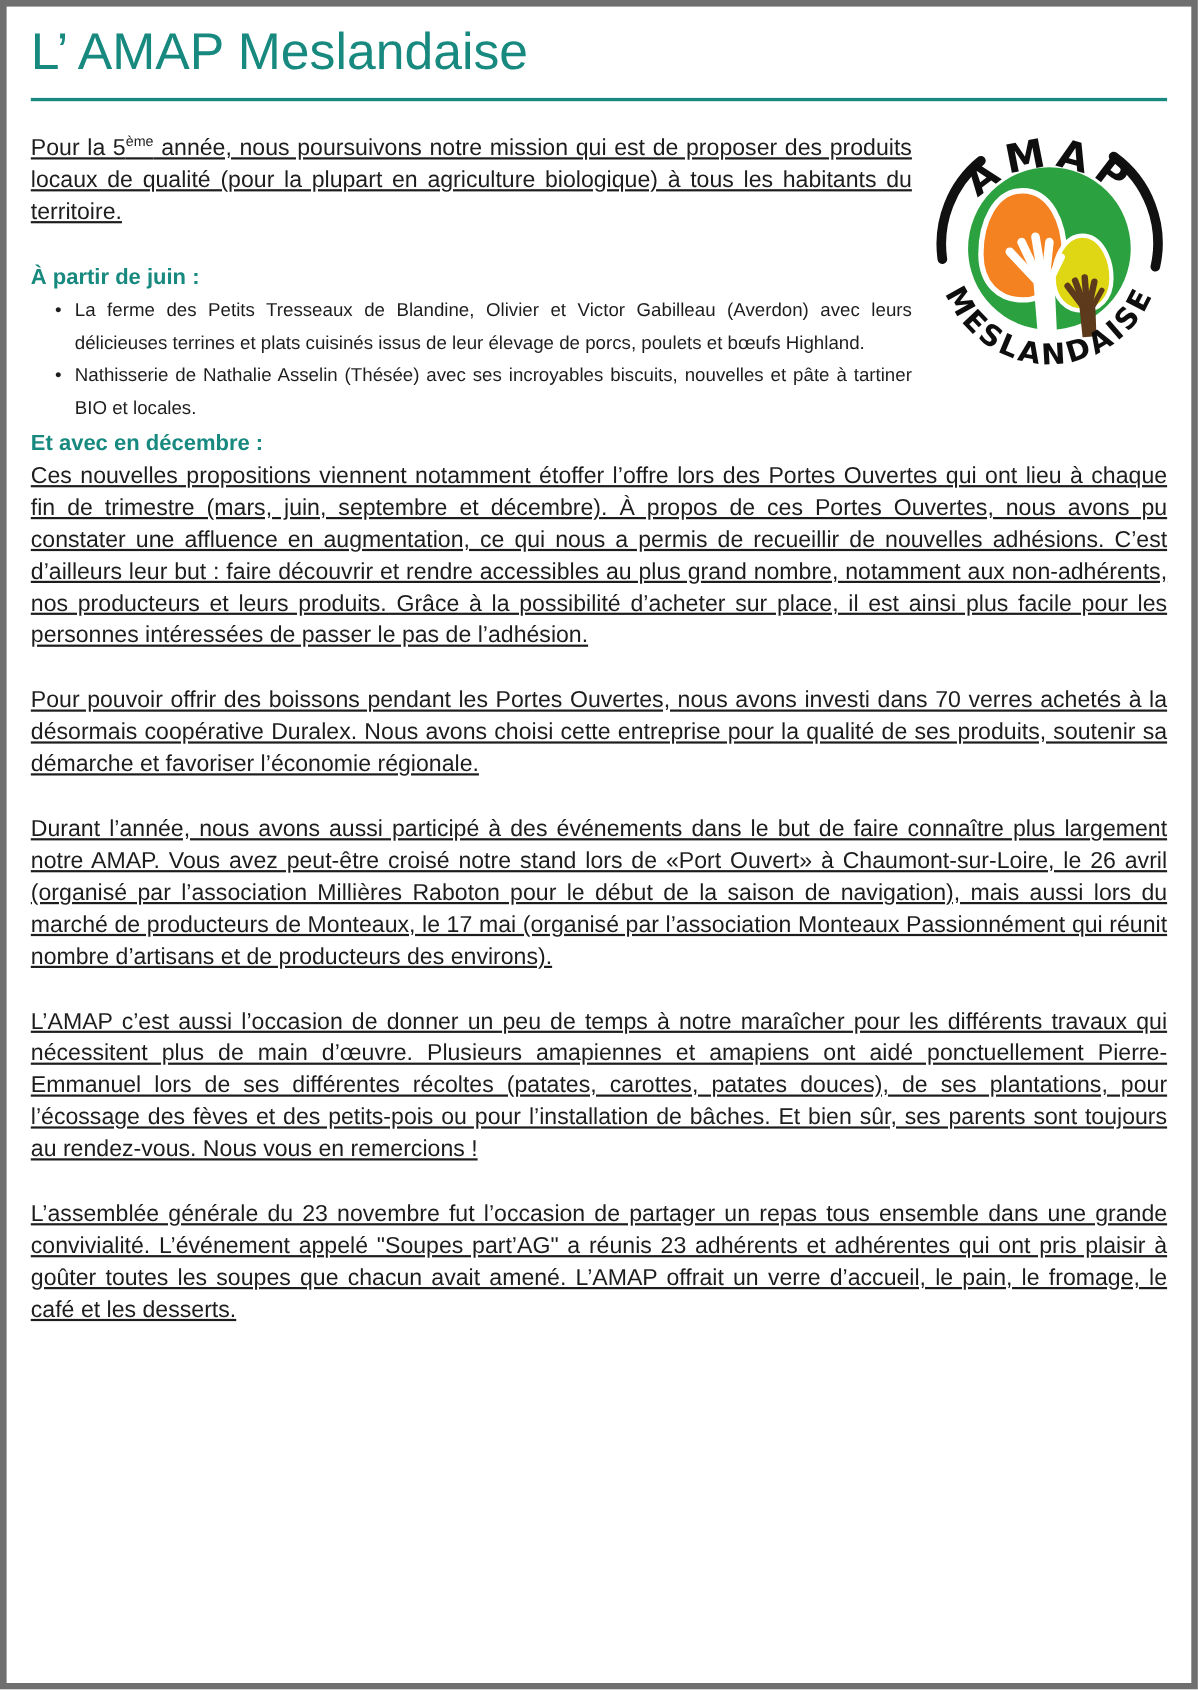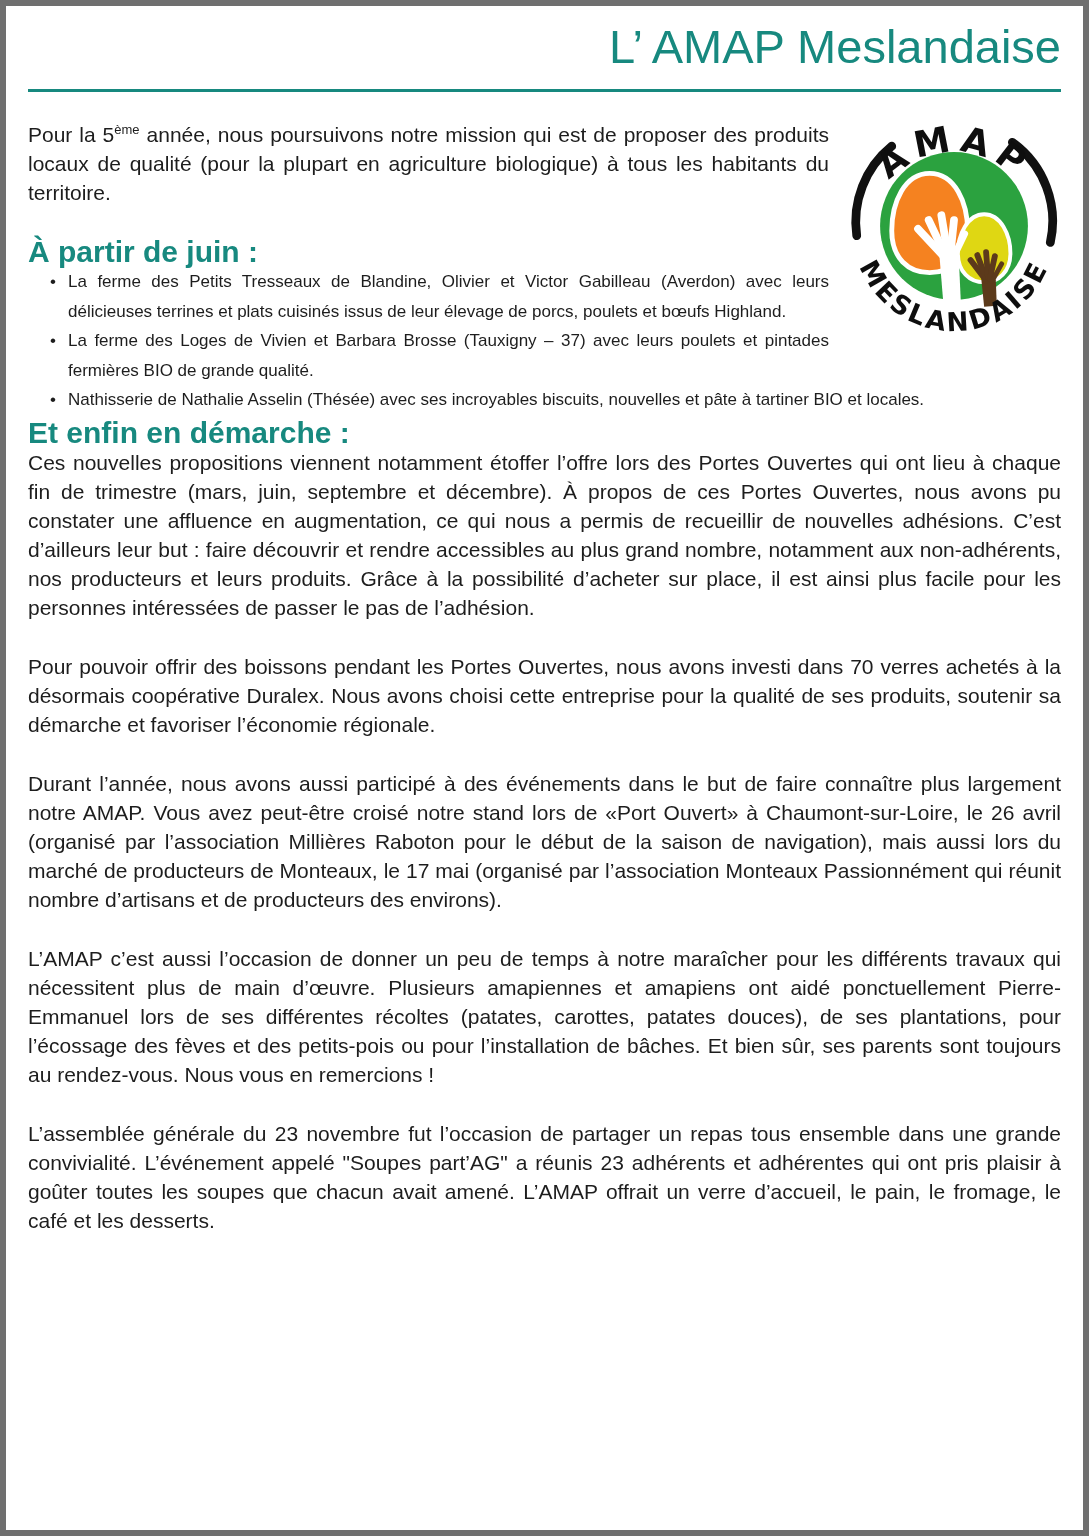--- a/index.html
+++ b/index.html
@@ -14,44 +14,44 @@
     font-family:"Liberation Sans","DejaVu Sans",sans-serif;
     color:#1d1d1d;
   }
   .page-title {
     color:#17897F;
     font-size:47px;
     font-weight:400;
     line-height:54px;
     margin:0;
     padding-top:2px;
-    text-align:right;
   }
   .title-rule { height:3px; background:#17897F; margin:15px 0 0 0; }
   .content { padding-top:28px; }
 
   .logo-box {
     float:right;
     width:214px; height:228px;
     margin:-10px 0 10px 18px;
   }
   .logo-box svg { display:block; width:214px; height:228px; }
 
   p.body-p {
     font-size:21px;
     line-height:29px;
     text-align:justify;
     margin:0 0 30px 0;
+    text-decoration:underline;
   }
   p.body-p.last { margin-bottom:0; }
   sup.ord { font-size:13px; line-height:0; }
 
   h2.section-heading {
     color:#17897F;
-    font-size:30px;
+    font-size:20px;
     font-weight:700;
     line-height:30px;
     margin:3px 0 0 0;
   }
   ul.bullets {
     list-style:none;
     margin:0 0 0 20px;
     padding:0;
     font-size:17px;
     line-height:29.5px;
@@ -120,28 +120,27 @@
         </text>
       </svg>
     </div>
 
     <p class="body-p"><span>Pour la 5</span><sup class="ord">ème</sup><span> année, nous poursuivons notre mission qui est de proposer des produits locaux de qualité (pour la plupart en agriculture biologique) à tous les habitants du territoire.</span></p>
 
 
     <h2 class="section-heading">À partir de juin :</h2>
     <ul class="bullets">
       <li>La ferme des Petits Tresseaux de Blandine, Olivier et Victor Gabilleau (Averdon) avec leurs délicieuses terrines et plats cuisinés issus de leur élevage de porcs, poulets et bœufs Highland.</li>
-      <li>La ferme des Loges de Vivien et Barbara Brosse (Tauxigny – 37) avec leurs poulets et pintades fermières BIO de grande qualité.</li>
     </ul>
 
     <ul class="bullets">
       <li>Nathisserie de Nathalie Asselin (Thésée) avec ses incroyables biscuits, nouvelles et pâte à tartiner BIO et locales.</li>
     </ul>
 
-    <h2 class="section-heading">Et enfin en démarche :</h2>
+    <h2 class="section-heading">Et avec en décembre :</h2>
 
     <p class="body-p">Ces nouvelles propositions viennent notamment étoffer l’offre lors des Portes Ouvertes qui ont lieu à chaque fin de trimestre (mars, juin, septembre et décembre). À propos de ces Portes Ouvertes, nous avons pu constater une affluence en augmentation, ce qui nous a permis de recueillir de nouvelles adhésions. C’est d’ailleurs leur but : faire découvrir et rendre accessibles au plus grand nombre, notamment aux non-adhérents, nos producteurs et leurs produits. Grâce à la possibilité d’acheter sur place, il est ainsi plus facile pour les personnes intéressées de passer le pas de l’adhésion.</p>
     <p class="body-p">Pour pouvoir offrir des boissons pendant les Portes Ouvertes, nous avons investi dans 70 verres achetés à la désormais coopérative Duralex. Nous avons choisi cette entreprise pour la qualité de ses produits, soutenir sa démarche et favoriser l’économie régionale.</p>
     <p class="body-p">Durant l’année, nous avons aussi participé à des événements dans le but de faire connaître plus largement notre AMAP. Vous avez peut-être croisé notre stand lors de «Port Ouvert» à Chaumont-sur-Loire, le 26 avril (organisé par l’association Millières Raboton pour le début de la saison de navigation), mais aussi lors du marché de producteurs de Monteaux, le 17 mai (organisé par l’association Monteaux Passionnément qui réunit nombre d’artisans et de producteurs des environs).</p>
     <p class="body-p">L’AMAP c’est aussi l’occasion de donner un peu de temps à notre maraîcher pour les différents travaux qui nécessitent plus de main d’œuvre. Plusieurs amapiennes et amapiens ont aidé ponctuellement Pierre-Emmanuel lors de ses différentes récoltes (patates, carottes, patates douces), de ses plantations, pour l’écossage des fèves et des petits-pois ou pour l’installation de bâches. Et bien sûr, ses parents sont toujours au rendez-vous. Nous vous en remercions !</p>
     <p class="body-p last">L’assemblée générale du 23 novembre fut l’occasion de partager un repas tous ensemble dans une grande convivialité. L’événement appelé "Soupes part’AG" a réunis 23 adhérents et adhérentes qui ont pris plaisir à goûter toutes les soupes que chacun avait amené. L’AMAP offrait un verre d’accueil, le pain, le fromage, le café et les desserts.</p>
 
   </div>
 </div>
 

